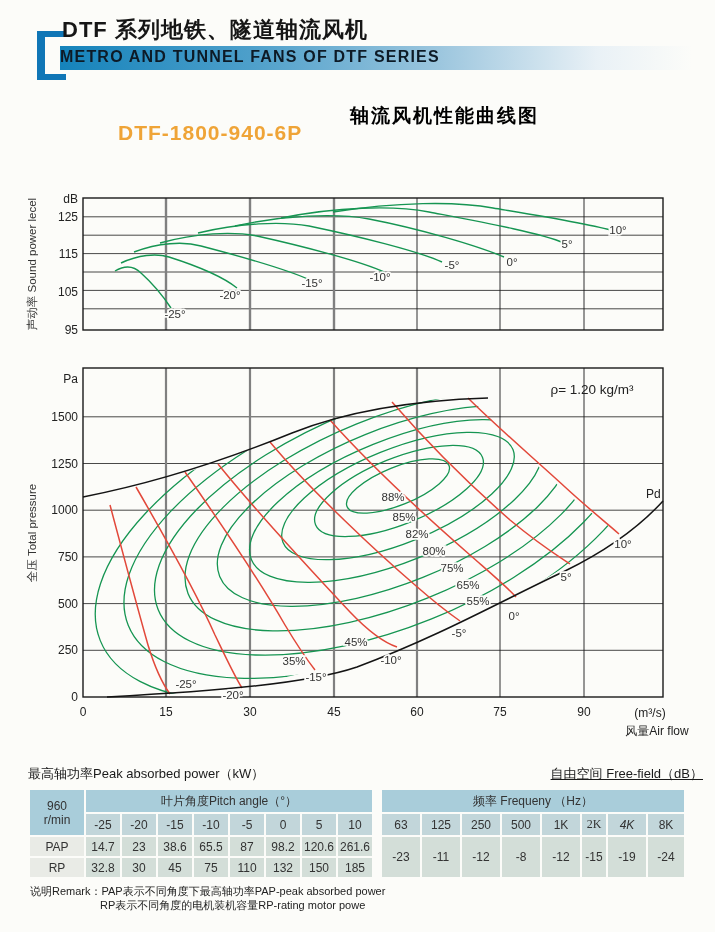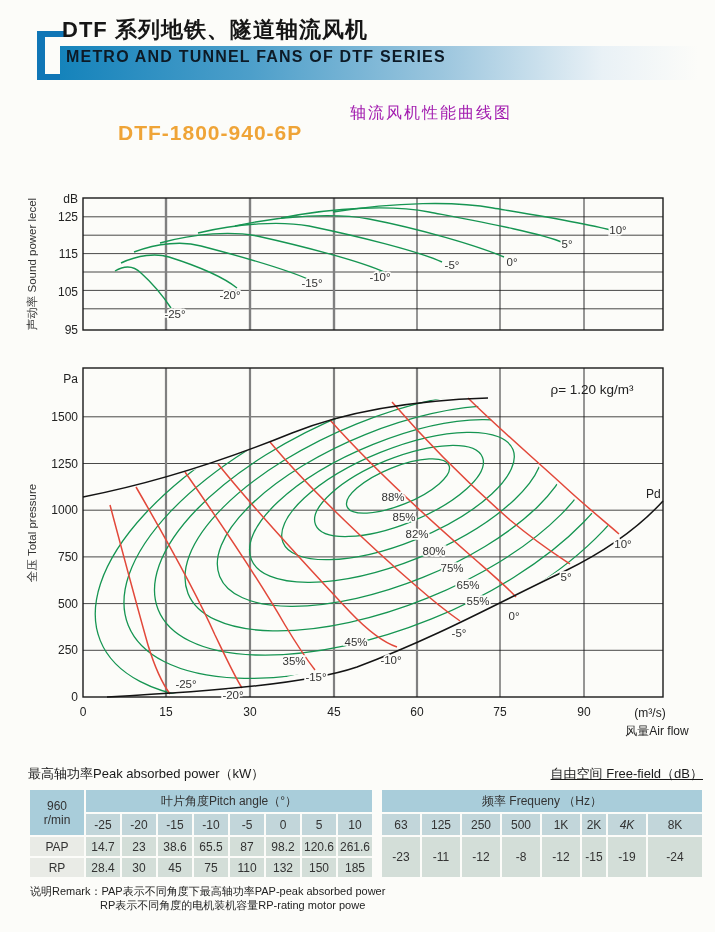--- a/index.html
+++ b/index.html
@@ -3,27 +3,27 @@
 <meta charset="utf-8">
 <style>
   html,body{margin:0;padding:0;}
   body{font-family:"Liberation Sans","DejaVu Sans",sans-serif;background:#e9e9e9;}
   .page{position:relative;width:715px;height:932px;margin:0 auto;background:#fcfcf9;overflow:hidden;}
 
   
   .bracket{position:absolute;left:37px;top:31px;width:21px;height:37px;
     border-left:8px solid #1076b6;border-top:6px solid #1076b6;border-bottom:6px solid #1076b6;}
   .main-title{position:absolute;left:62px;top:15px;font-size:22px;font-weight:bold;color:#161616;letter-spacing:1px;white-space:nowrap;}
-  .banner{position:absolute;left:60px;top:46px;width:632px;height:34px;line-height:22px;
+  .banner{position:absolute;left:60px;top:46px;width:632px;height:24px;line-height:22px;
     background:linear-gradient(90deg,#1583bb 0%,#4d9fca 30%,#9cc6de 60%,#e9f1f6 85%,#fcfcf9 100%);
-    font-size:16px;font-weight:600;color:#0d1a26;letter-spacing:1.2px;padding-left:6px;white-space:nowrap;}
+    font-size:16px;font-weight:600;color:#0d1a26;letter-spacing:1.2px;white-space:nowrap;}
 
   
   .model{position:absolute;left:118px;top:121px;font-size:21px;font-weight:bold;color:#efa437;letter-spacing:1px;white-space:nowrap;}
-  .sub-cn{position:absolute;left:350px;top:103px;font-size:16px;font-weight:normal;color:#a21caf;letter-spacing:2px;white-space:nowrap;}
+  .sub-cn{position:absolute;left:350px;top:103px;font-size:19px;font-weight:bold;color:#000000;letter-spacing:2px;white-space:nowrap;}
   .sub-en{position:absolute;left:350px;top:128px;font-size:16.5px;color:#161616;white-space:nowrap;}
 
   
   .charts{position:absolute;left:0;top:0;}
   .charts text{font-family:"Liberation Sans","DejaVu Sans",sans-serif;}
   .tick{font-size:12px;fill:#222;}
   .axlbl{font-size:11.5px;fill:#333;}
   .lbl{font-size:11.5px;fill:#333;paint-order:stroke;stroke:#fcfcf9;stroke-width:3.5px;}
   .blk{font-size:13.5px;fill:#222;}
 
@@ -229,21 +229,21 @@
       <td class="c-cell">23</td>
       <td class="c-cell">38.6</td>
       <td class="c-cell">65.5</td>
       <td class="c-cell">87</td>
       <td class="c-cell">98.2</td>
       <td class="c-cell">120.6</td>
       <td class="c-cell">261.6</td>
     </tr>
     <tr>
       <td class="c-light" style="height:19px;">RP</td>
-      <td class="c-cell">28.4</td>
+      <td class="c-cell">32.8</td>
       <td class="c-cell">30</td>
       <td class="c-cell">45</td>
       <td class="c-cell">75</td>
       <td class="c-cell">110</td>
       <td class="c-cell">132</td>
       <td class="c-cell">150</td>
       <td class="c-cell">185</td>
     </tr>
   </tbody>
     </table>
@@ -252,23 +252,23 @@
     <tbody>
         <tr>
       <td class="c-blue" colspan="8" style="height:22px;">频率  Frequeny （Hz）</td>
     </tr>
     <tr>
       <td class="c-blue2" style="width:38px;height:21px;">63</td>
       <td class="c-blue2" style="width:38px;">125</td>
       <td class="c-blue2" style="width:38px;">250</td>
       <td class="c-blue2" style="width:38px;">500</td>
       <td class="c-blue2" style="width:38px;">1K</td>
-      <td class="c-blue2" style="width:24px;">2K</td>
+      <td class="c-blue2" style="width:24px;font-family:Liberation Serif, serif;">2K</td>
       <td class="c-blue2" style="width:38px;font-style:italic;">4K</td>
-      <td class="c-blue2" style="width:54px;">8K</td>
+      <td class="c-blue2" style="width:36px;">8K</td>
     </tr>
     <tr>
       <td class="c-cell" style="height:40px;">-23</td>
       <td class="c-cell">-11</td>
       <td class="c-cell">-12</td>
       <td class="c-cell">-8</td>
       <td class="c-cell">-12</td>
       <td class="c-cell">-15</td>
       <td class="c-cell">-19</td>
       <td class="c-cell">-24</td>

